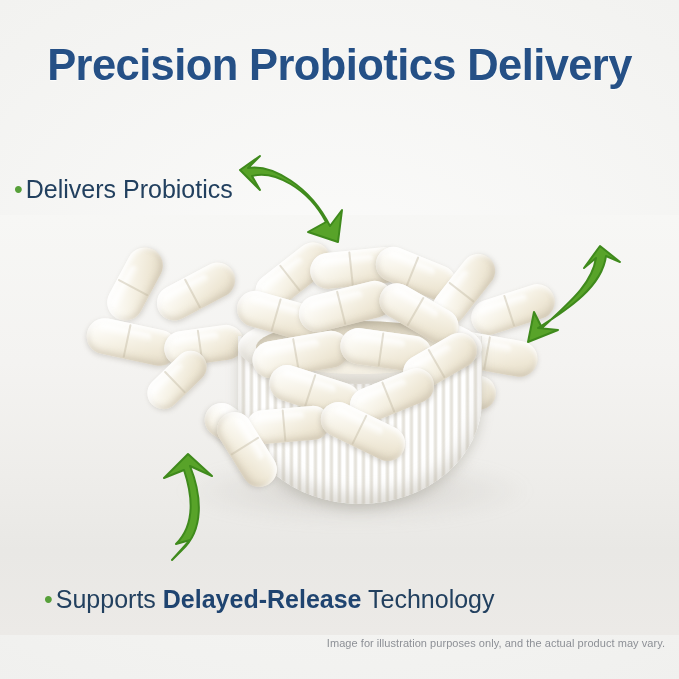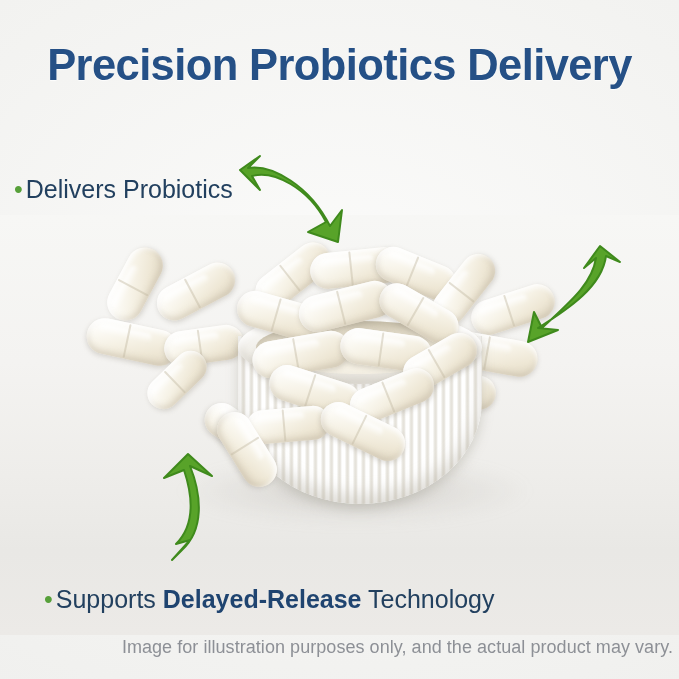--- a/index.html
+++ b/index.html
@@ -192,23 +192,23 @@
     left: 18px; top: 11px;
     width: 208px; height: 53px;
     border-radius: 50%;
     background: linear-gradient(to bottom, #ded6c2, #efe9da 55%, #f7f3e8);
     box-shadow: inset 0 5px 10px rgba(160,150,128,0.45);
     overflow: hidden;
   }
 
   .disclaimer {
     position: absolute;
-    right: 6px;
+    right: 14px;
     top: 637px;
-    font-size: 18px;
+    font-size: 11px;
     color: #8d9096;
     letter-spacing: 0.05px;
     white-space: nowrap;
   }
 </style>
 </head>
 <body>
 
 <div id="infographic">
 

